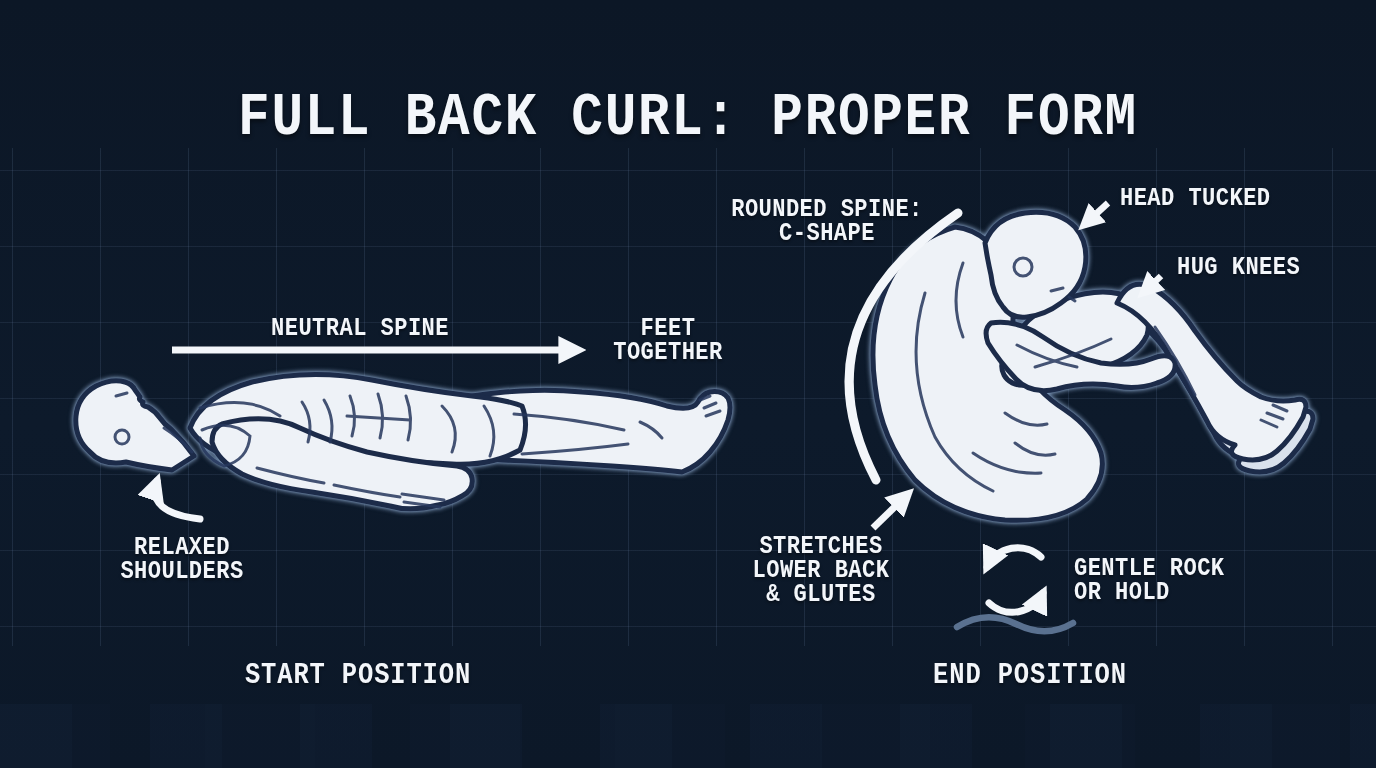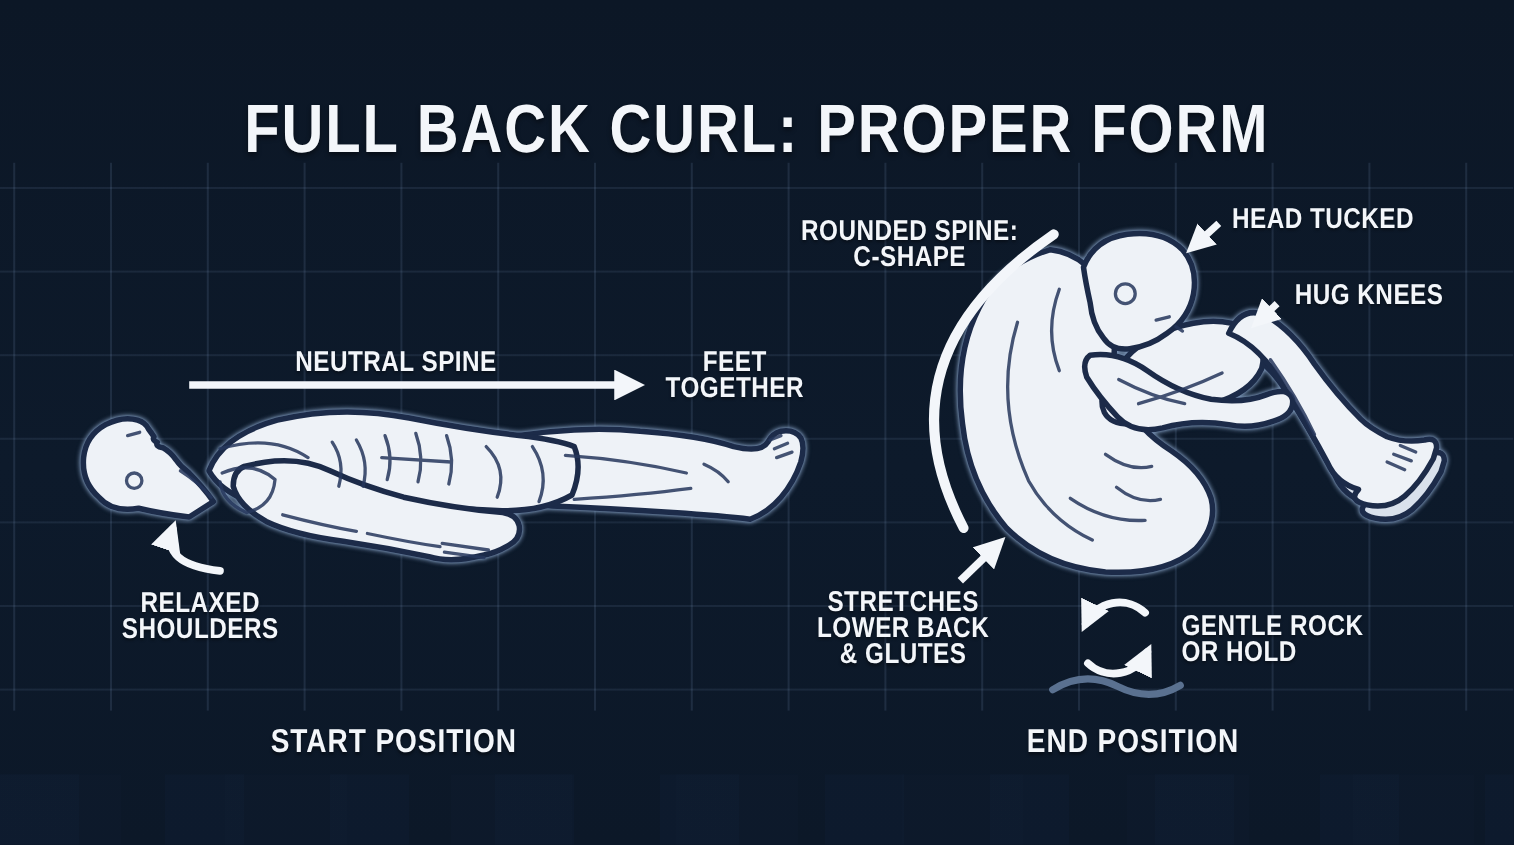--- a/index.html
+++ b/index.html
@@ -1,18 +1,18 @@
 <!DOCTYPE html>
 <html><head>
 <meta charset="utf-8">
 <style>
   html,body{margin:0;padding:0;background:#0d1a2b;}
   .canvas{position:relative;width:1376px;height:768px;overflow:hidden;
           background:linear-gradient(180deg,#0c1726 0%,#0d1a2b 55%,#0c1828 100%);
-          font-family:Liberation Sans, sans-serif;color:#f3f6fa;}
+          font-family:Liberation Mono, monospace;color:#f3f6fa;}
   .grid-layer{position:absolute;left:0;top:148px;width:100%;height:498px;
     background-image:
       linear-gradient(to right, rgba(138,168,210,.14) 1.5px, transparent 1.5px),
       linear-gradient(to bottom, rgba(138,168,210,.11) 1.5px, transparent 1.5px);
     background-size:88px 100%,100% 76px;background-position:12px 0,0 22px;}
   .bottom-texture{position:absolute;left:0;bottom:0;width:100%;height:64px;opacity:.5;
     background:
       repeating-linear-gradient(90deg, rgba(26,42,70,.35) 0 72px, rgba(13,26,43,0) 72px 150px),
       repeating-linear-gradient(90deg, rgba(20,34,58,.30) 0 110px, rgba(13,26,43,0) 110px 205px);}
   .title{position:absolute;top:40px;left:50%;transform:translateX(-50%) scaleX(.85);

